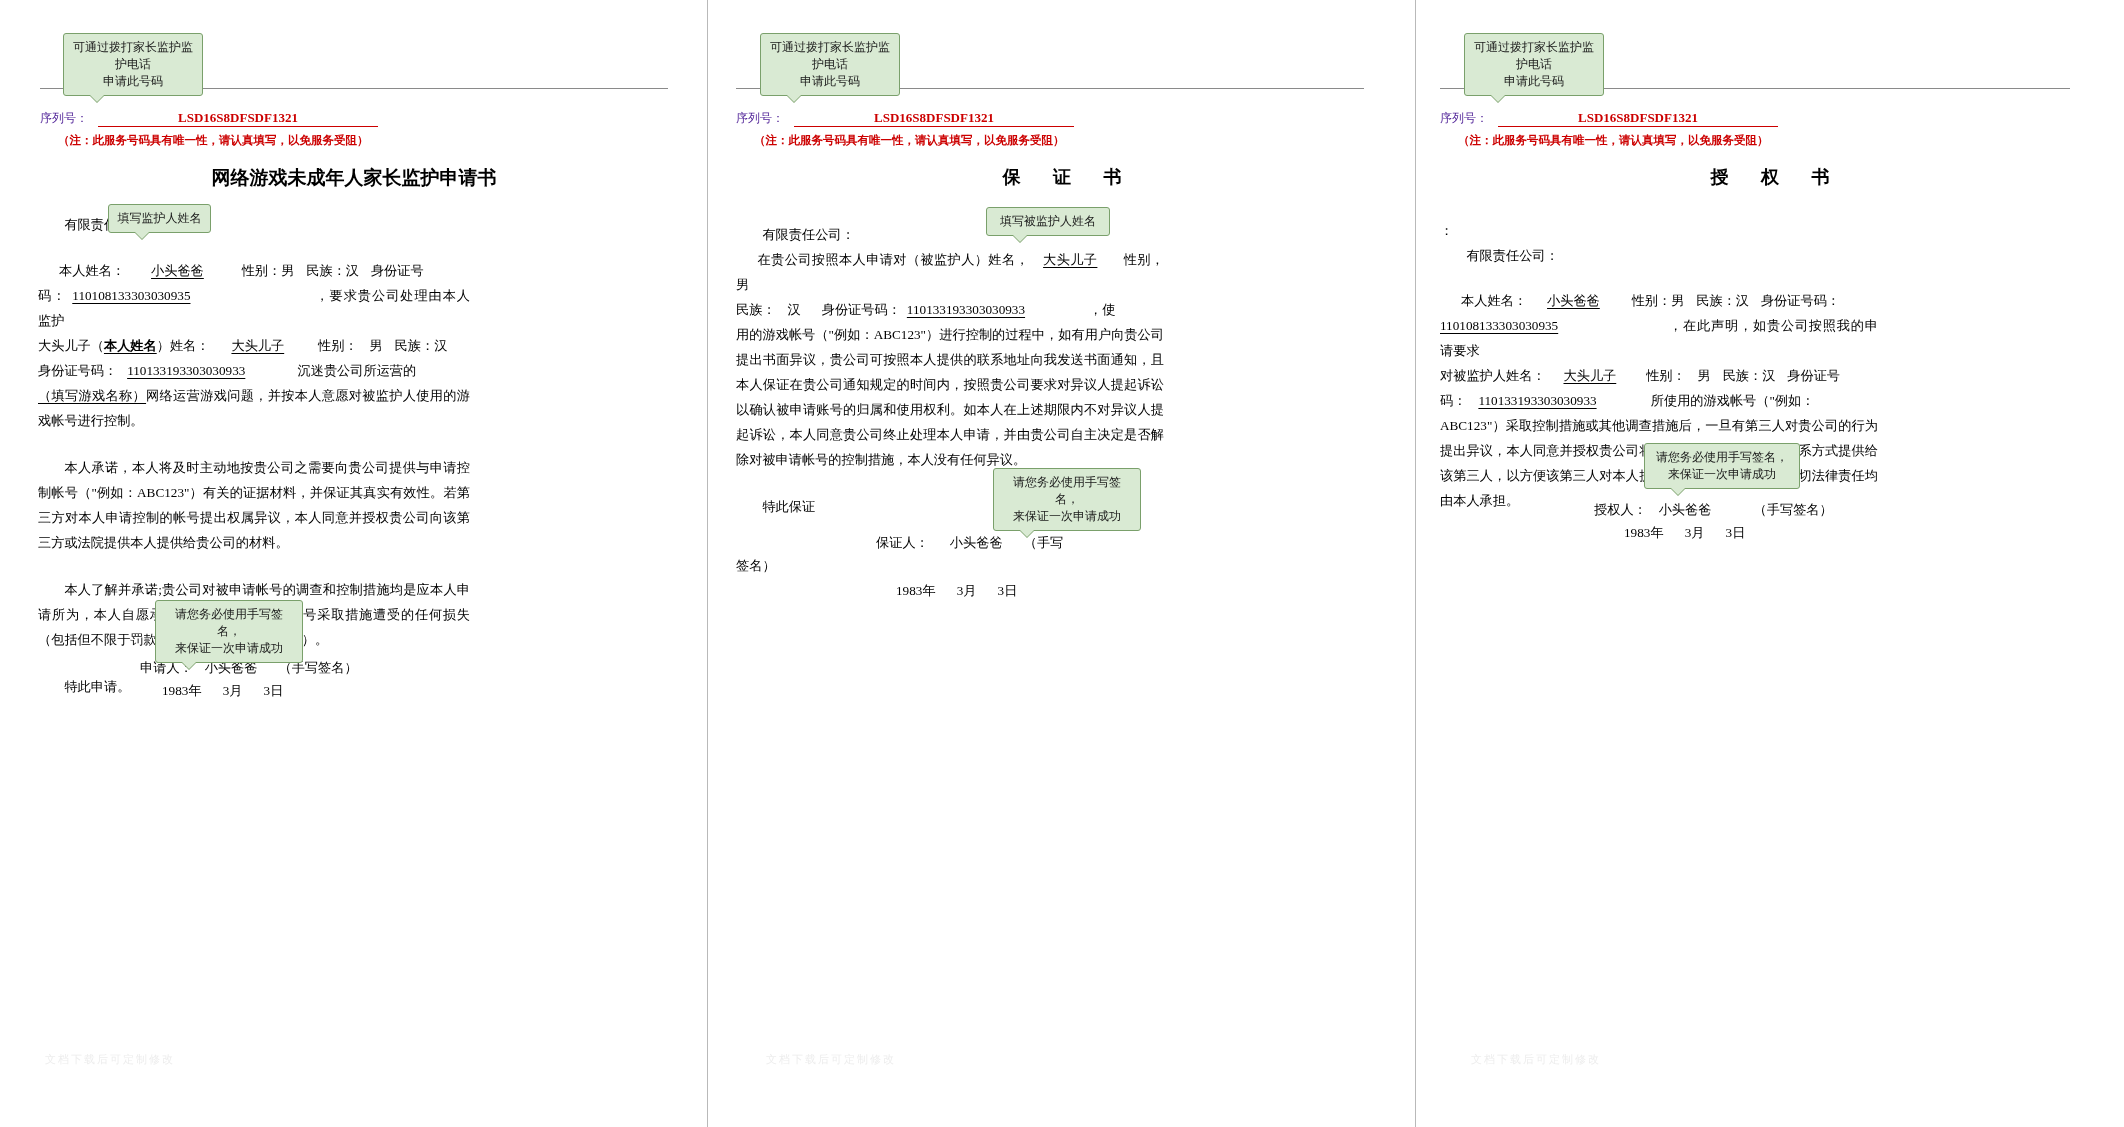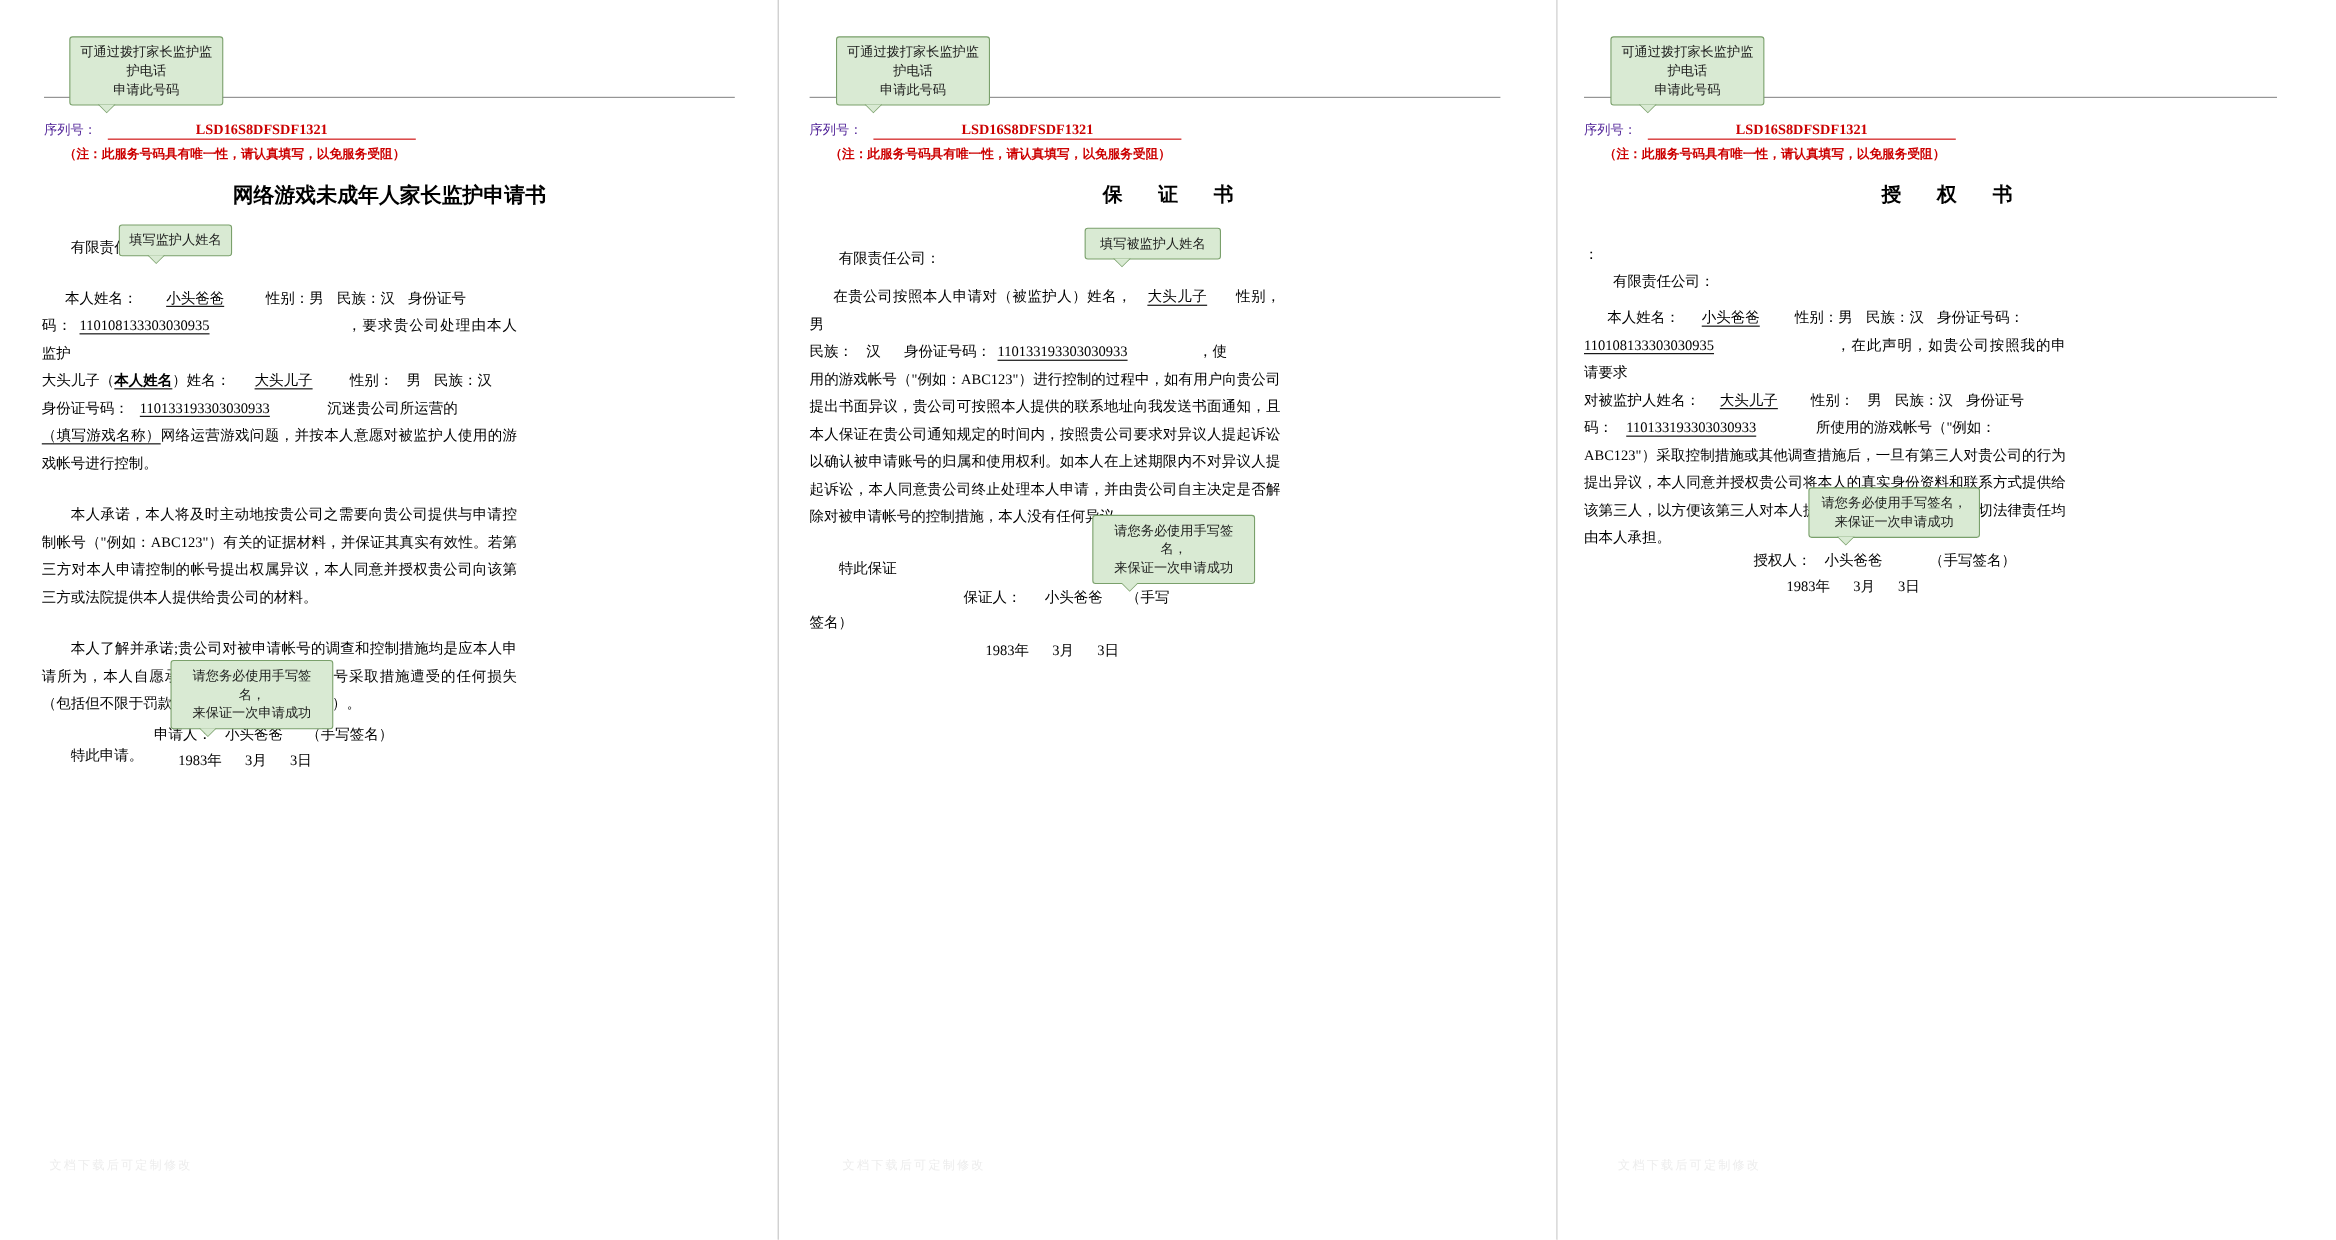--- a/index.html
+++ b/index.html
@@ -236,21 +236,21 @@
 
       <div class="callout tail-bottom" style="left:52px; top:33px; width:140px; white-space:pre-line;">可通过拨打家长监护监护电话
 申请此号码</div>
 
       <div class="doc-title spaced" style="top:165px;">保 证 书</div>
 
       <div class="callout tail-bottom" style="left:278px; top:207px; width:124px;">填写被监护人姓名</div>
 
       <div class="body-block" style="left:28px; top:222px; width:428px;">
         <p class="indent2">有限责任公司：</p>
-        <p style="margin-top:10px;">
+        <p style="">
           <span class="sp"></span><span>在贵公司按照本人申请对（被监护人）姓名，</span><span class="u" style="padding:0 14px;">大头儿子</span><span class="sp-sm"></span><span>性别，男</span>
         </p>
         <p>
           <span>民族：</span><span class="sp-sm"></span><span>汉</span><span class="sp"></span><span>身份证号码：</span><span class="u" style="padding:0 6px;">110133193303030933</span><span class="u" style="display:inline-block;width:58px;"></span><span>，使</span>
         </p>
         <p>用的游戏帐号（"例如：ABC123"）进行控制的过程中，如有用户向贵公司提出书面异议，贵公司可按照本人提供的联系地址向我发送书面通知，且本人保证在贵公司通知规定的时间内，按照贵公司要求对异议人提起诉讼以确认被申请账号的归属和使用权利。如本人在上述期限内不对异议人提起诉讼，本人同意贵公司终止处理本人申请，并由贵公司自主决定是否解除对被申请帐号的控制措施，本人没有任何异议。</p>
         <p class="indent2 gap">特此保证</p>
       </div>
 
       <div class="callout tail-bottom" style="left:285px; top:468px; width:148px; white-space:pre-line;">请您务必使用手写签名，
@@ -281,21 +281,21 @@
       <div class="serial-note" style="left:42px; top:133px;">（注：此服务号码具有唯一性，请认真填写，以免服务受阻）</div>
 
       <div class="callout tail-bottom" style="left:48px; top:33px; width:140px; white-space:pre-line;">可通过拨打家长监护监护电话
 申请此号码</div>
 
       <div class="doc-title spaced" style="top:165px;">授 权 书</div>
 
       <div class="body-block" style="left:24px; top:218px; width:438px;">
         <p>：</p>
         <p class="indent2">有限责任公司：</p>
-        <p style="margin-top:8px;">
+        <p style="margin-top:20px;">
           <span class="sp"></span><span>本人姓名：</span><span class="u" style="padding:0 20px;">小头爸爸</span><span class="sp-sm"></span><span>性别：</span><span>男</span><span class="sp-sm"></span><span>民族：</span><span>汉</span><span class="sp-sm"></span><span>身份证号码：</span>
         </p>
         <p>
           <span class="u">110108133303030935</span><span class="u" style="display:inline-block;width:110px;"></span><span>，在此声明，如贵公司按照我的申请要求</span>
         </p>
         <p>
           <span>对被监护人姓名：</span><span class="u" style="padding:0 18px;">大头儿子</span><span class="sp-sm"></span><span>性别：</span><span class="sp-sm"></span><span>男</span><span class="sp-sm"></span><span>民族：</span><span>汉</span><span class="sp-sm"></span><span>身份证号</span>
         </p>
         <p>
           <span>码：</span><span class="u" style="padding:0 12px;">110133193303030933</span><span class="sp"></span><span class="sp"></span><span>所使用的游戏帐号（"例如：</span>

